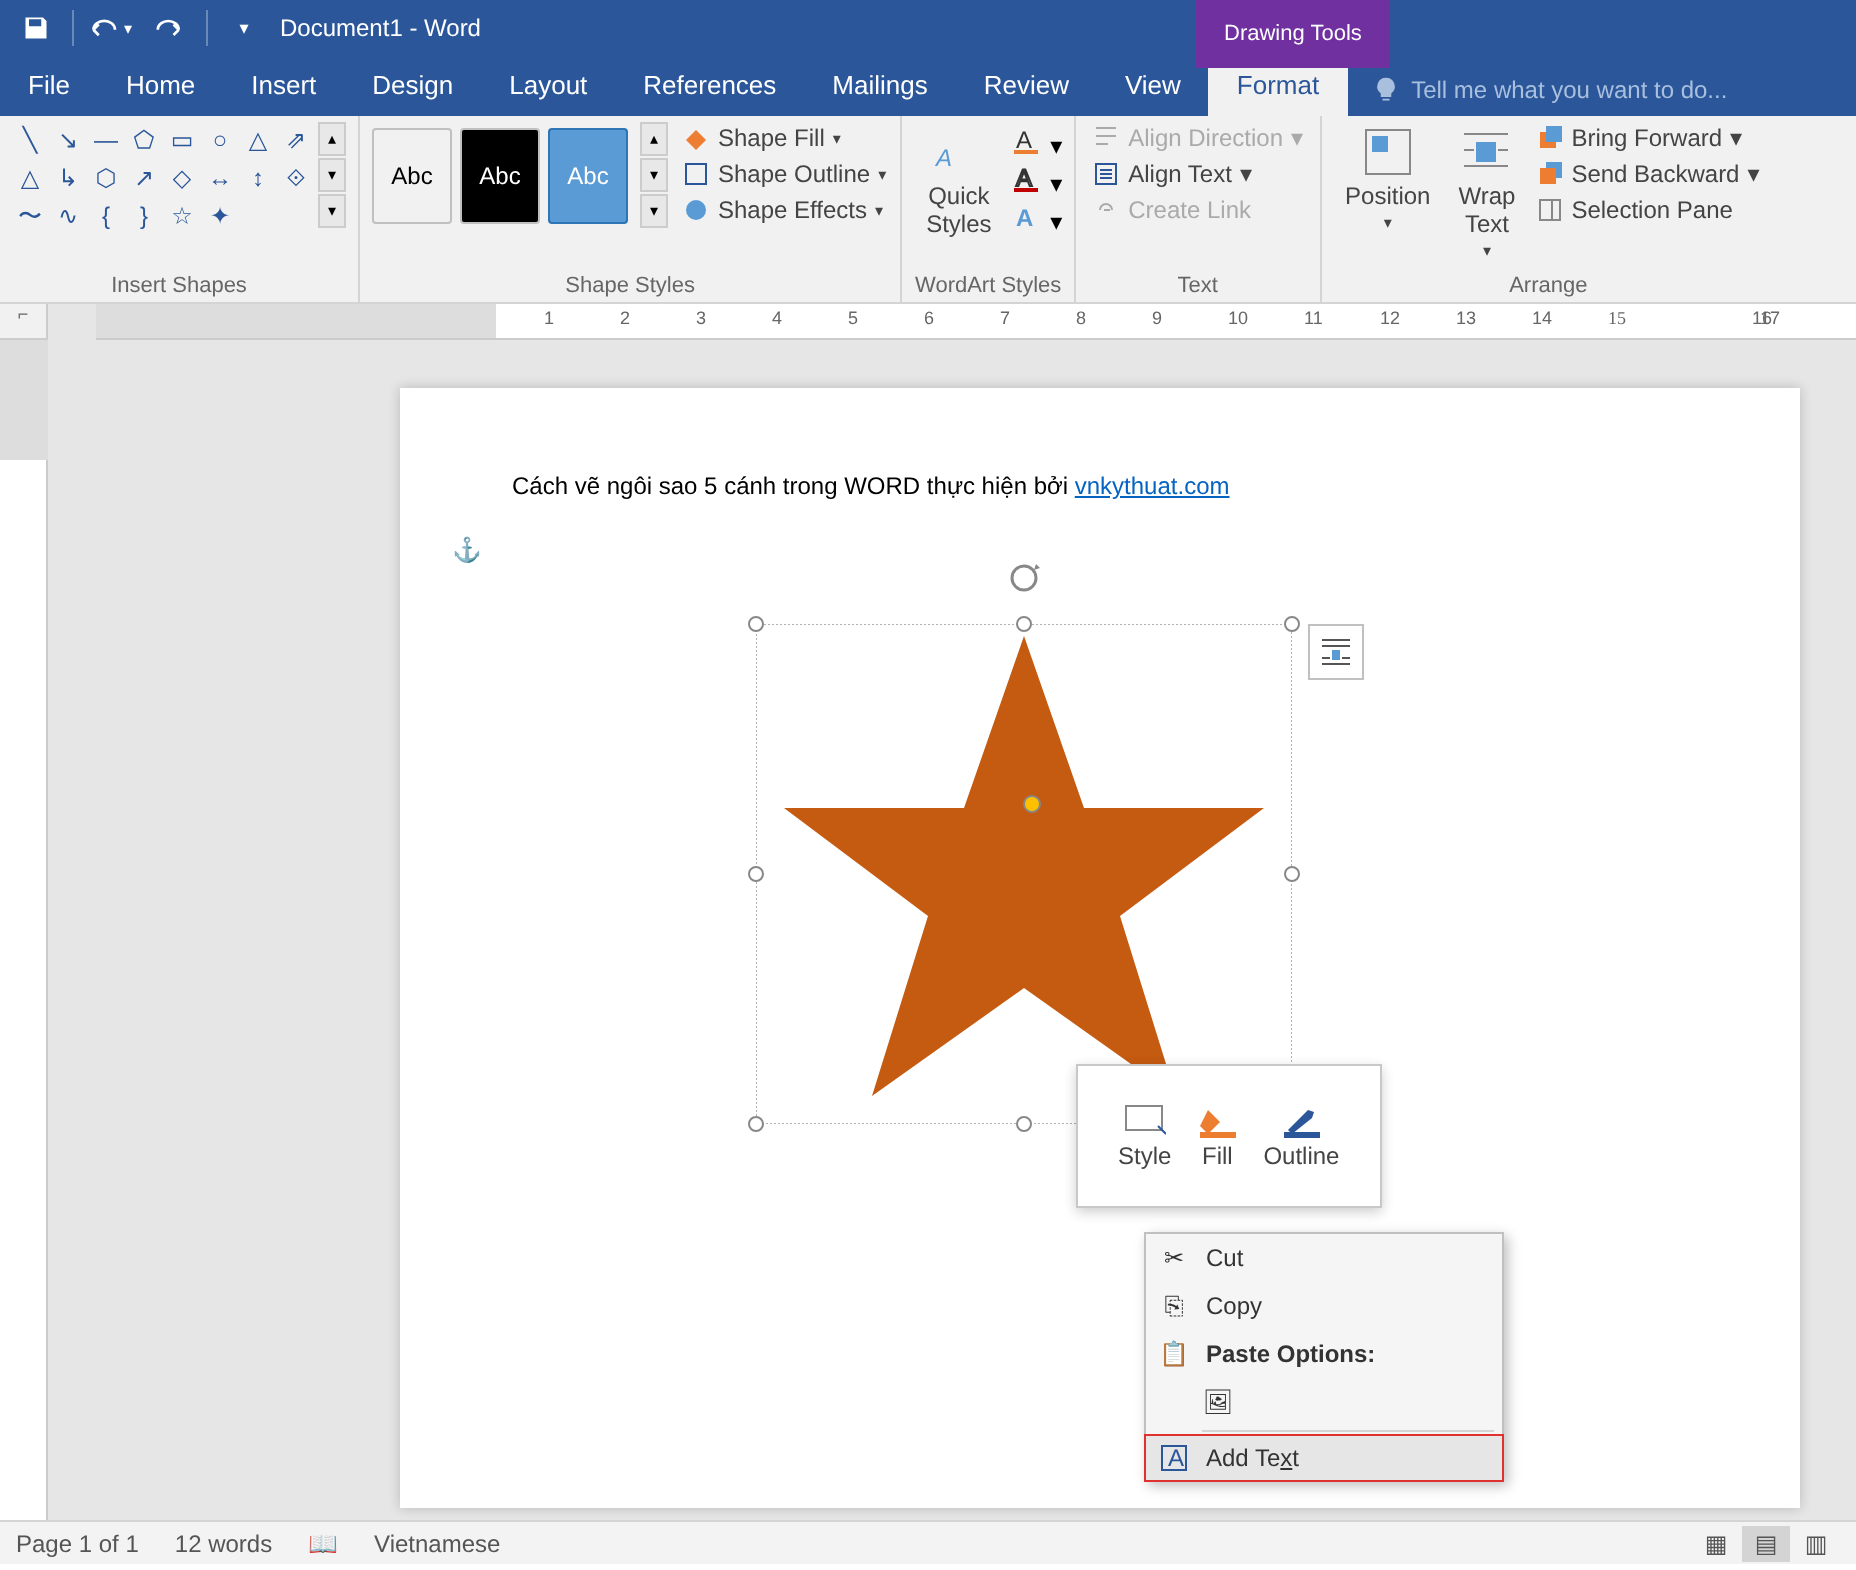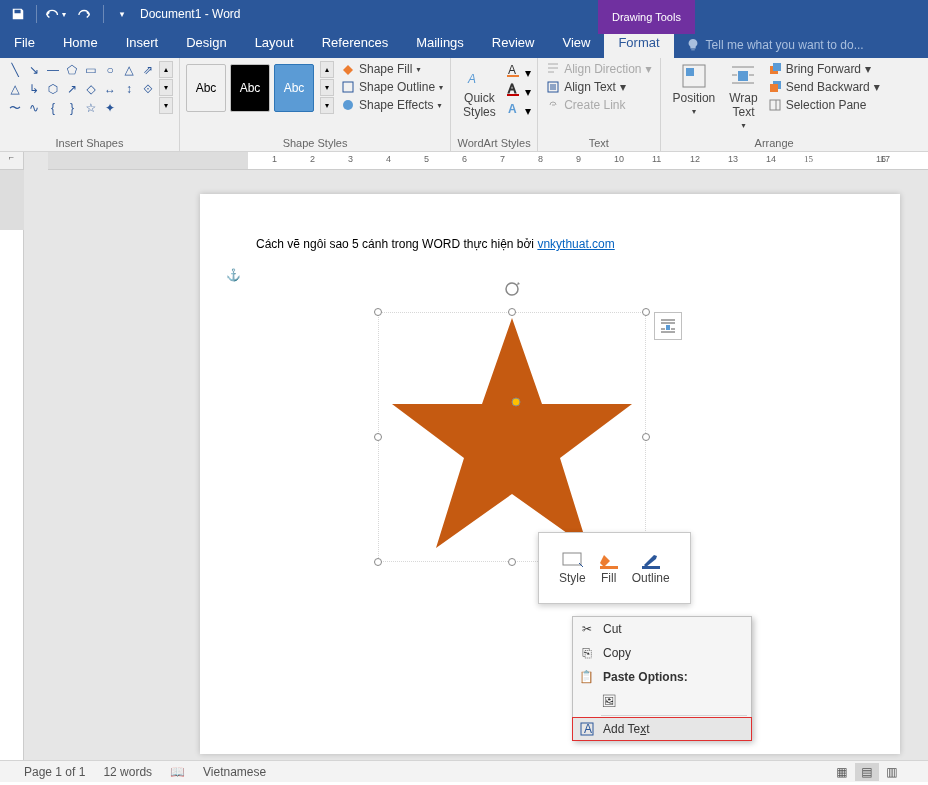--- a/index.html
+++ b/index.html
@@ -42,21 +42,21 @@
 .rot-handle{position:absolute;left:50%;top:-32px;transform:translateX(-50%);color:#888}
 .layout-btn{position:absolute;right:-36px;top:0;width:28px;height:28px;border:1px solid #c0c0c0;background:#fff;display:flex;align-items:center;justify-content:center}
 .mini-tb{position:absolute;left:538px;top:362px;background:#fff;border:1px solid #c8c8c8;box-shadow:0 2px 6px rgba(0,0,0,.2);padding:16px;display:flex;gap:4px;z-index:5}
 .mini-btn{display:flex;flex-direction:column;align-items:center;font-size:10px;color:#444;padding:2px 4px;gap:2px}
 .ctx-menu{position:absolute;left:572px;top:446px;width:180px;background:#f5f5f5;border:1px solid #c0c0c0;box-shadow:2px 2px 6px rgba(0,0,0,.25);z-index:10}
 .ctx-item{display:flex;align-items:center;padding:4px 8px 4px 30px;font-size:12px;color:#333;position:relative;height:24px}
 .ctx-item.bold{font-weight:600}
 .ctx-item.highlight{background:#e6e6e6;border:1.5px solid #e03030;margin:-1px}
 .ctx-icon{position:absolute;left:6px;width:16px;height:16px;display:flex;align-items:center;justify-content:center}
 .ctx-sep{height:1px;background:#d4d4d4;margin:2px 4px 2px 28px}
-.statusbar{height:22px;background:#f3f3f3;border-top:1px solid #d4d4d4;display:flex;align-items:center;padding:0 24px;font-size:11px;color:#555;gap:18px}
+.statusbar{height:22px;background:#f3f3f3;border-top:1px solid #d4d4d4;display:flex;align-items:center;padding:0 8px;font-size:11px;color:#555;gap:18px}
 .status-right{margin-left:auto;display:flex;gap:1px}
 .view-btn{width:24px;height:18px;display:flex;align-items:center;justify-content:center;border:1px solid transparent}
 .view-btn.active{background:#d4d4d4}
 .ruler-tick{position:absolute;top:2px;font-size:9px}
 </style>
 </head>
 <body>
 
 <div class="titlebar">
   <div class="qat">

